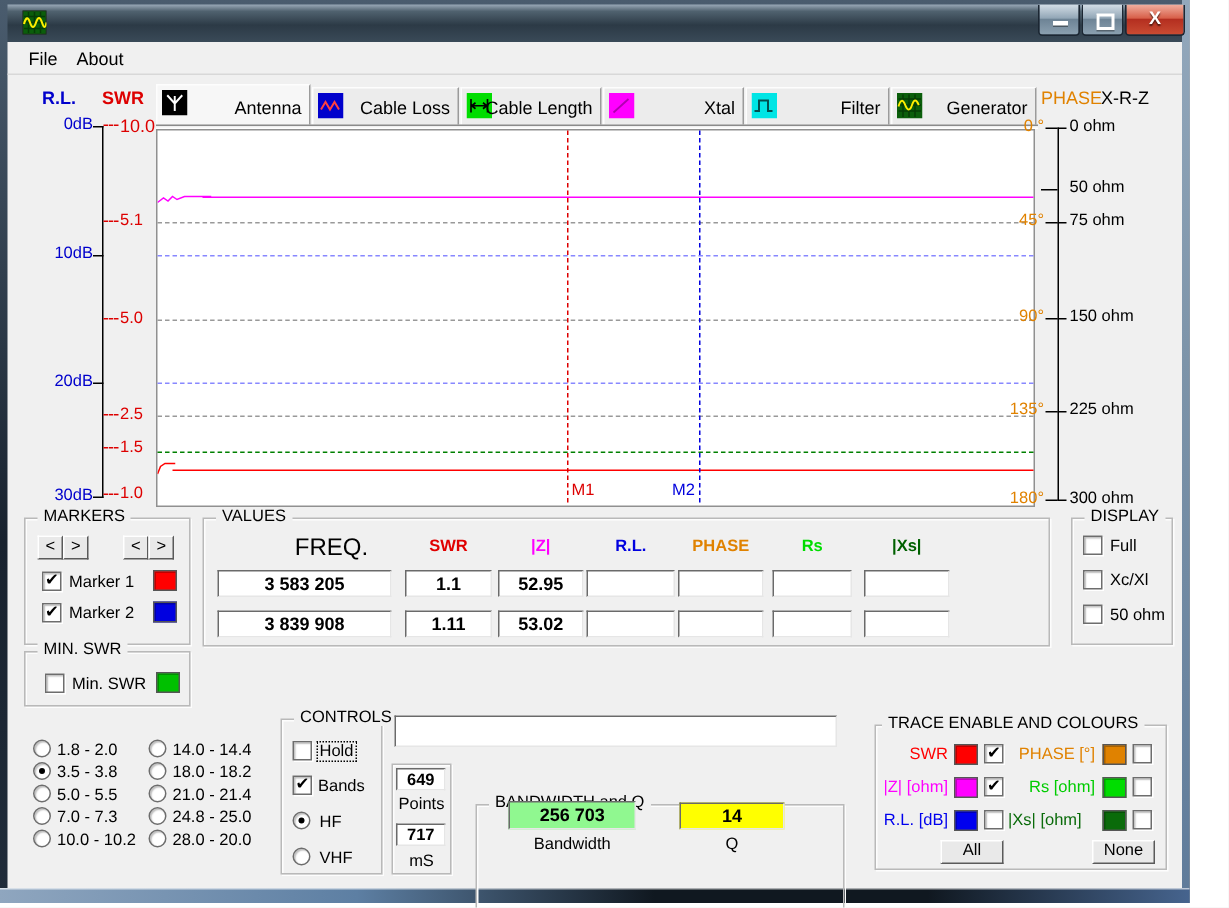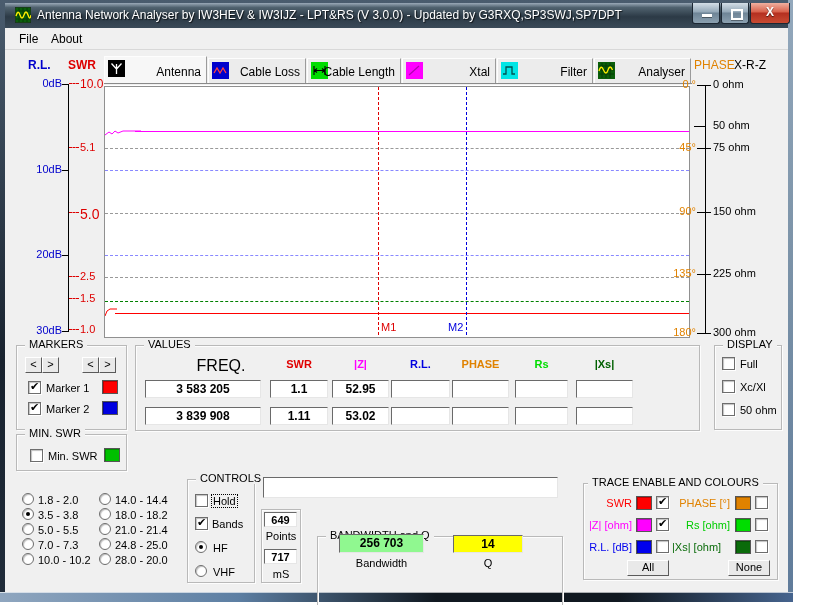--- a/index.html
+++ b/index.html
@@ -52,21 +52,20 @@
 <div id="window">
   <div id="frame-right"></div>
   <div id="frame-bottom"></div>
 
   <div id="titlebar">
     <svg class="abs" style="left:10px;top:4px" width="16" height="16" viewBox="0 0 16 16">
       <rect x="0" y="0" width="16" height="16" fill="#0b5e0b" stroke="#222"></rect>
       <path d="M4 1 V15 M8 1 V15 M12 1 V15 M1 4 H15 M1 8 H15 M1 12 H15" stroke="#063c06" stroke-width="1" fill="none"></path>
       <path d="M1 9 Q3 2 5 8 T9 8 T13 8 T16 8" stroke="#ffee00" stroke-width="1.4" fill="none"></path>
     </svg>
-    <div id="title-text">Antenna Network Analyser by IW3HEV &amp; IW3IJZ - LPT&amp;RS (V 3.0.0) - Updated by G3RXQ,SP3SWJ,SP7DPT</div>
     <div id="btn-min" class="winbtn">
         <div class="glyph"></div>
       </div>
     <div id="btn-max" class="winbtn">
         <div class="glyph"></div>
       </div>
     <div id="btn-close" class="winbtn">
         <div class="glyph">X</div>
       </div>
   </div>
@@ -117,21 +116,21 @@
         <path d="M2 12 H5 V5 H11 V12 H14" stroke="#005050" stroke-width="1.3" fill="none"></path>
       </svg>
     <span class="tab-label">Filter</span>
   </div>
   <div class="tab" style="left:594px;top:58px;width:97px;height:25px">
     <svg class="tab-icon" viewBox="0 0 17 17">
         <rect width="17" height="17" fill="#0b5e0b"></rect>
         <path d="M4 1 V16 M8 1 V16 M12 1 V16 M1 4 H16 M1 8 H16 M1 12 H16" stroke="#063c06" stroke-width="1" fill="none"></path>
         <path d="M1 9 Q3 2 5.5 8 T10 8 T14.5 8" stroke="#ffee00" stroke-width="1.3" fill="none"></path>
       </svg>
-    <span class="tab-label">Analyser</span>
+    <span class="tab-label">Generator</span>
   </div>
   <div id="tab-baseline"></div>
 
   <div id="plot">
     <svg class="abs" style="left:0;top:40px" width="36" height="12" viewBox="0 0 36 12">
         <polyline points="0,8 4,5 7,7 10,4 13,6 18,4 36,4" stroke="#ff00ff" stroke-width="1" fill="none"></polyline>
       </svg>
     <svg class="abs" style="left:0;top:218px" width="12" height="12" viewBox="0 0 12 12">
         <polyline points="0,11 2,6 5,4 12,4" stroke="#ff0000" stroke-width="1" fill="none"></polyline>
       </svg>
@@ -157,21 +156,21 @@
       <div style="position: absolute; left: 26px; top: 163px; width: 36px; text-align: right; color: rgb(0, 0, 204); font-size: 11px;">10dB</div>
       <div style="position: absolute; left: 62px; top: 170px; width: 7px; height: 1px; background: rgb(0, 0, 0);"></div>
       <div style="position: absolute; left: 26px; top: 248px; width: 36px; text-align: right; color: rgb(0, 0, 204); font-size: 11px;">20dB</div>
       <div style="position: absolute; left: 62px; top: 255px; width: 7px; height: 1px; background: rgb(0, 0, 0);"></div>
       <div style="position: absolute; left: 26px; top: 324px; width: 36px; text-align: right; color: rgb(0, 0, 204); font-size: 11px;">30dB</div>
       <div style="position: absolute; left: 62px; top: 331px; width: 7px; height: 1px; background: rgb(0, 0, 0);"></div>
       <div style="position: absolute; left: 80px; top: 77px; color: rgb(221, 0, 0); font-size: 12px;">10.0</div>
       <div style="position: absolute; left: 69px; top: 83px; width: 10px; height: 0px; border-top: 1px dashed rgb(221, 0, 0);"></div>
       <div style="position: absolute; left: 80px; top: 141px; color: rgb(221, 0, 0); font-size: 11px;">5.1</div>
       <div style="position: absolute; left: 69px; top: 147px; width: 10px; height: 0px; border-top: 1px dashed rgb(221, 0, 0);"></div>
-      <div style="position: absolute; left: 80px; top: 206px; color: rgb(221, 0, 0); font-size: 14px;">5.0</div>
+      <div style="position: absolute; left: 80px; top: 206px; color: rgb(221, 0, 0); font-size: 11px;">5.0</div>
       <div style="position: absolute; left: 69px; top: 212px; width: 10px; height: 0px; border-top: 1px dashed rgb(221, 0, 0);"></div>
       <div style="position: absolute; left: 80px; top: 270px; color: rgb(221, 0, 0); font-size: 11px;">2.5</div>
       <div style="position: absolute; left: 69px; top: 276px; width: 10px; height: 0px; border-top: 1px dashed rgb(221, 0, 0);"></div>
       <div style="position: absolute; left: 80px; top: 292px; color: rgb(221, 0, 0); font-size: 11px;">1.5</div>
       <div style="position: absolute; left: 69px; top: 298px; width: 10px; height: 0px; border-top: 1px dashed rgb(221, 0, 0);"></div>
       <div style="position: absolute; left: 80px; top: 323px; color: rgb(221, 0, 0); font-size: 11px;">1.0</div>
       <div style="position: absolute; left: 69px; top: 329px; width: 10px; height: 0px; border-top: 1px dashed rgb(221, 0, 0);"></div>
       <div style="position: absolute; left: 664px; top: 78px; width: 32px; text-align: right; color: rgb(224, 130, 0); font-size: 11px;">0 °</div>
       <div style="position: absolute; left: 697px; top: 85px; width: 8px; height: 1px; background: rgb(0, 0, 0);"></div>
       <div style="position: absolute; left: 664px; top: 141px; width: 32px; text-align: right; color: rgb(224, 130, 0); font-size: 11px;">45°</div>

